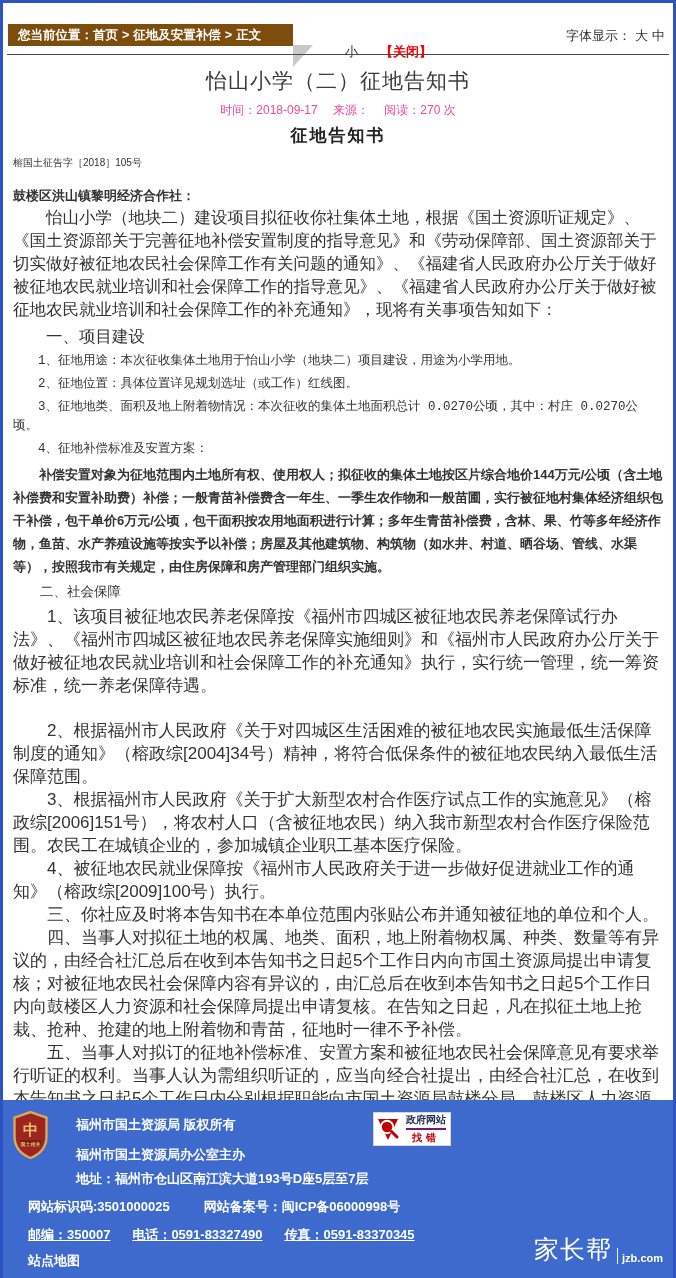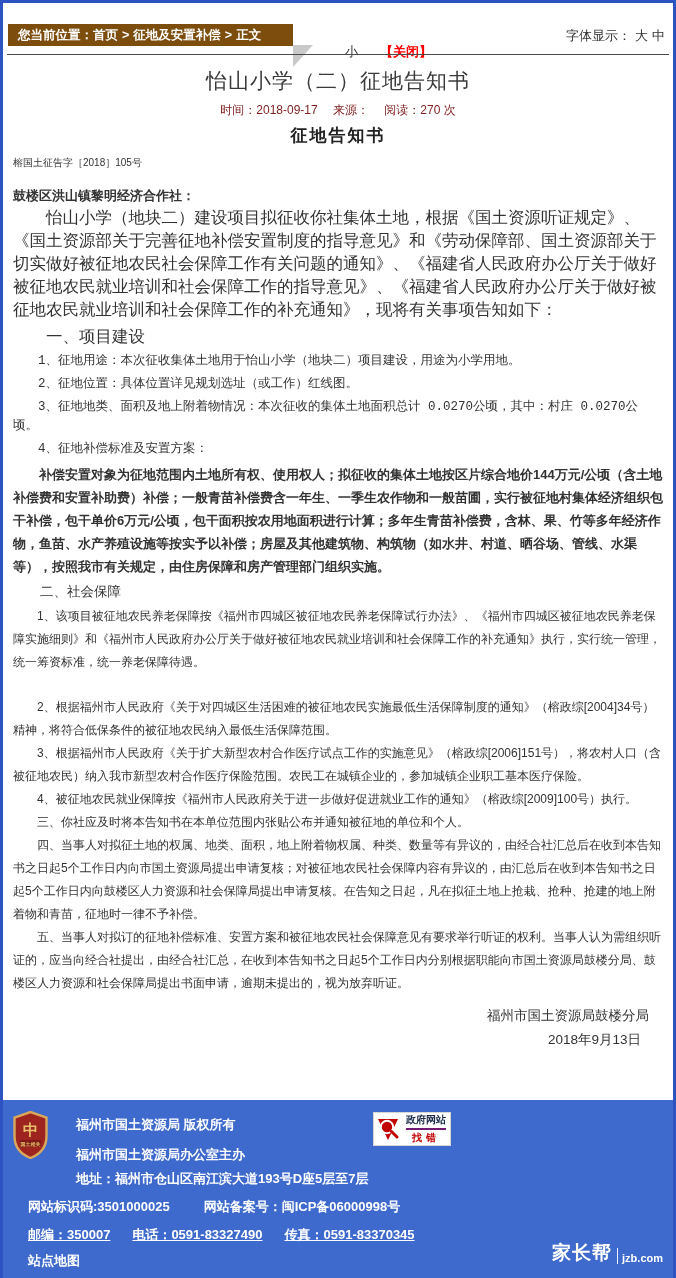--- a/index.html
+++ b/index.html
@@ -28,32 +28,32 @@
   .font-ctl { position:absolute; right:8px; top:24px; font-size:13px; color:#333; white-space:nowrap; }
   .font-ctl a { color:#333; text-decoration:none; margin-left:4px; cursor:pointer; }
   .font-line2 { position:absolute; left:342px; top:40px; font-size:13px; white-space:nowrap; }
   .font-line2 .sz { color:#333; text-decoration:none; }
   .font-line2 .close-top { color:#f00; text-decoration:none; margin-left:22px; font-weight:bold; }
   .header-rule { position:absolute; left:4px; right:4px; top:51px; border-top:1px solid #4a4a4a; }
 
   
   .article { padding:4px 10px 0 10px; }
   .a-title { text-align:center; font-size:21px; color:#3a3a3a; margin-top:6px; letter-spacing:1px; }
-  .a-meta  { text-align:center; font-size:12px; color:#7f1d1d; margin-top:7px; }
+  .a-meta  { text-align:center; font-size:12px; color:#ec4899; margin-top:7px; }
   .a-meta span { margin:0 6px; }
   .a-doc-title { text-align:center; font-size:17px; font-weight:bold; color:#222; margin-top:5px; letter-spacing:2px; }
   .a-doc-num { font-size:10px; padding-right:8px; margin-top:9px; }
 
   .p-salutation { font-size:13px; font-weight:bold; margin-top:16px; line-height:20px; }
   .p-intro   { font-size:16.5px; line-height:23px; text-indent:2em; color:#333; }
   .p-h-section { font-size:16.5px; text-indent:2em; margin:3px 0 4px 0; line-height:24px; }
   .p-item    { font-size:12.5px; text-indent:2em; margin:4px 0; line-height:19px;font-family:Liberation Mono, monospace; }
   .p-body-bold { font-size:13px; font-weight:bold; line-height:23px; text-indent:2em; }
   .p-h-sub   { font-size:13.5px; text-indent:2em; margin:3px 0; line-height:21px; }
-  .p-body    { font-size:12px; line-height:23px; text-indent:2em; }
+  .p-body    { font-size:17px; line-height:23px; text-indent:2em; }
   .p-blank   { height:22px; }
 
   .signature { text-align:right; margin-top:10px; font-size:13.5px; }
   .signature .sig-org  { padding-right:14px; line-height:22px; }
   .signature .sig-date { padding-right:22px; line-height:26px; }
 
   
   .footer { height:178px; background:#3e6acd; position:relative; color:#fff; font-weight:bold; font-size:13px; }
   .f-logo { position:absolute; left:9px; top:11px; width:37px; height:48px; }
   .f-line { position:absolute; white-space:nowrap; }
@@ -67,21 +67,21 @@
   .f-gap-s { display:inline-block; width:22px; }
   .badge {
     position:absolute; left:370px; top:12px; width:78px; height:34px;
     background:#fff; border:1px solid #d6d6d6; display:flex; align-items:center; cursor:pointer;
   }
   .badge-icon { width:26px; height:26px; margin-left:2px; flex:none; }
   .badge-text { flex:1; text-align:center; line-height:1; }
   .badge-t1 { font-size:10px; color:#1a2a4a; font-weight:bold; padding-bottom:3px; }
   .badge-t2 { font-size:10px; color:#c00000; font-weight:bold; letter-spacing:4px; border-top:2px solid #701a75; padding-top:3px; margin:0 4px; }
   .watermark { position:absolute; right:10px; bottom:12px; display:flex; align-items:flex-end; color:#fff; }
-  .wm-brand { font-size:19px; font-weight:bold; letter-spacing:1px; }
+  .wm-brand { font-size:25px; font-weight:normal; letter-spacing:1px; }
   .wm-div { width:1px; height:16px; background:#fff; margin:0 4px 2px 5px; opacity:.9; }
   .wm-domain { font-size:11px; font-weight:bold; padding-bottom:2px; }
 </style>
 </head>
 <body>
 
 <div class="page">
   <div class="main">
 
     <div class="header">

